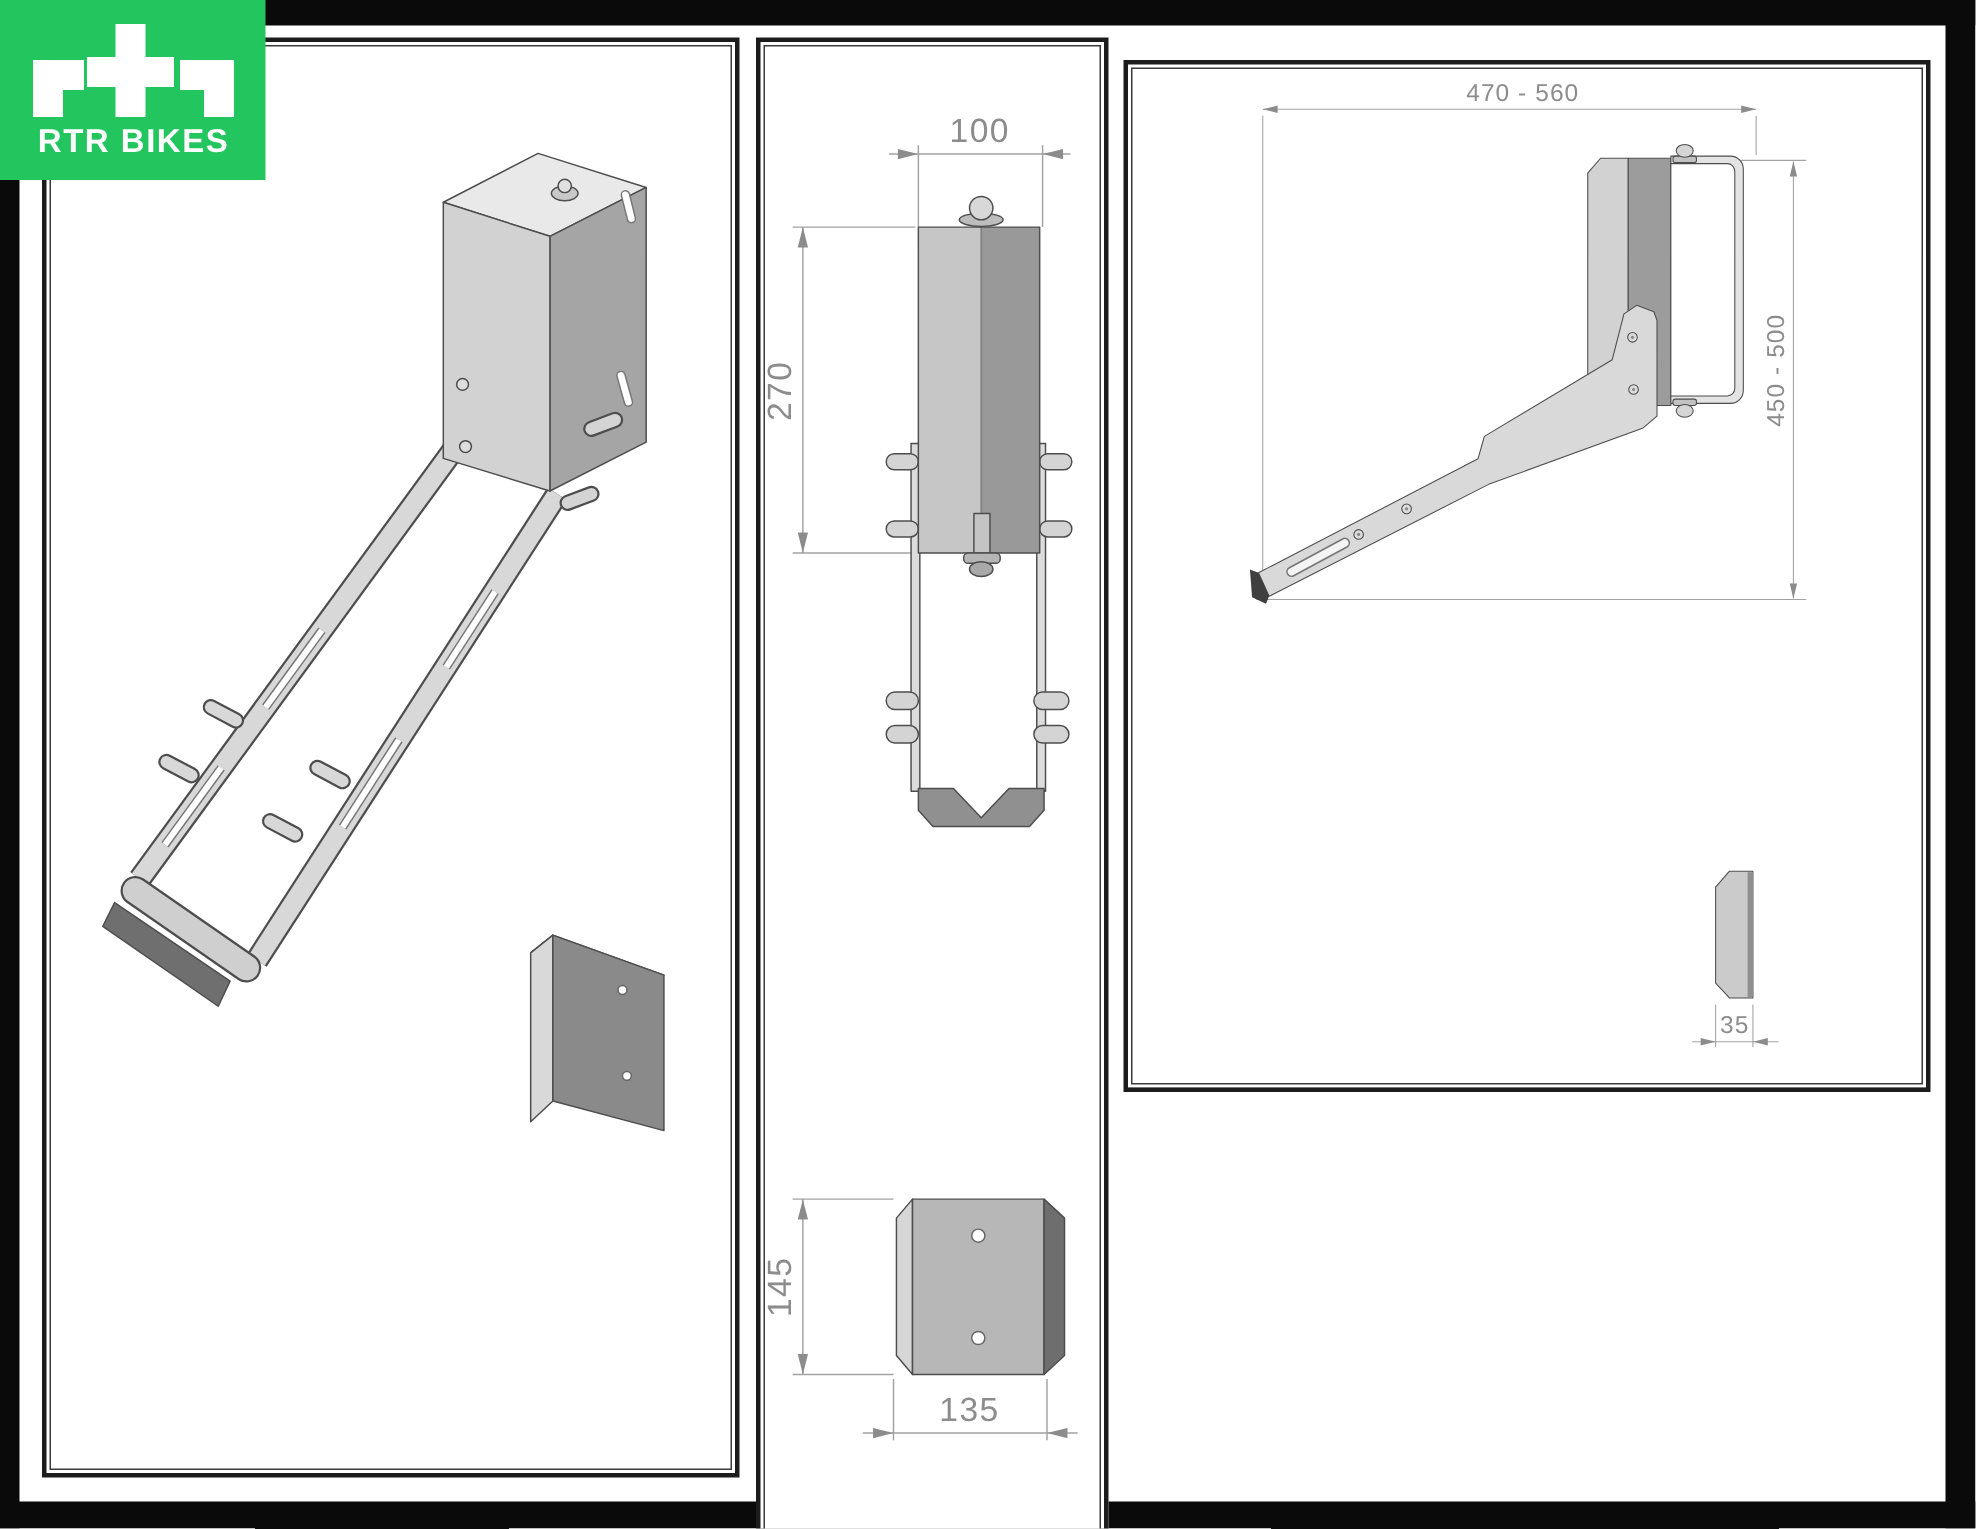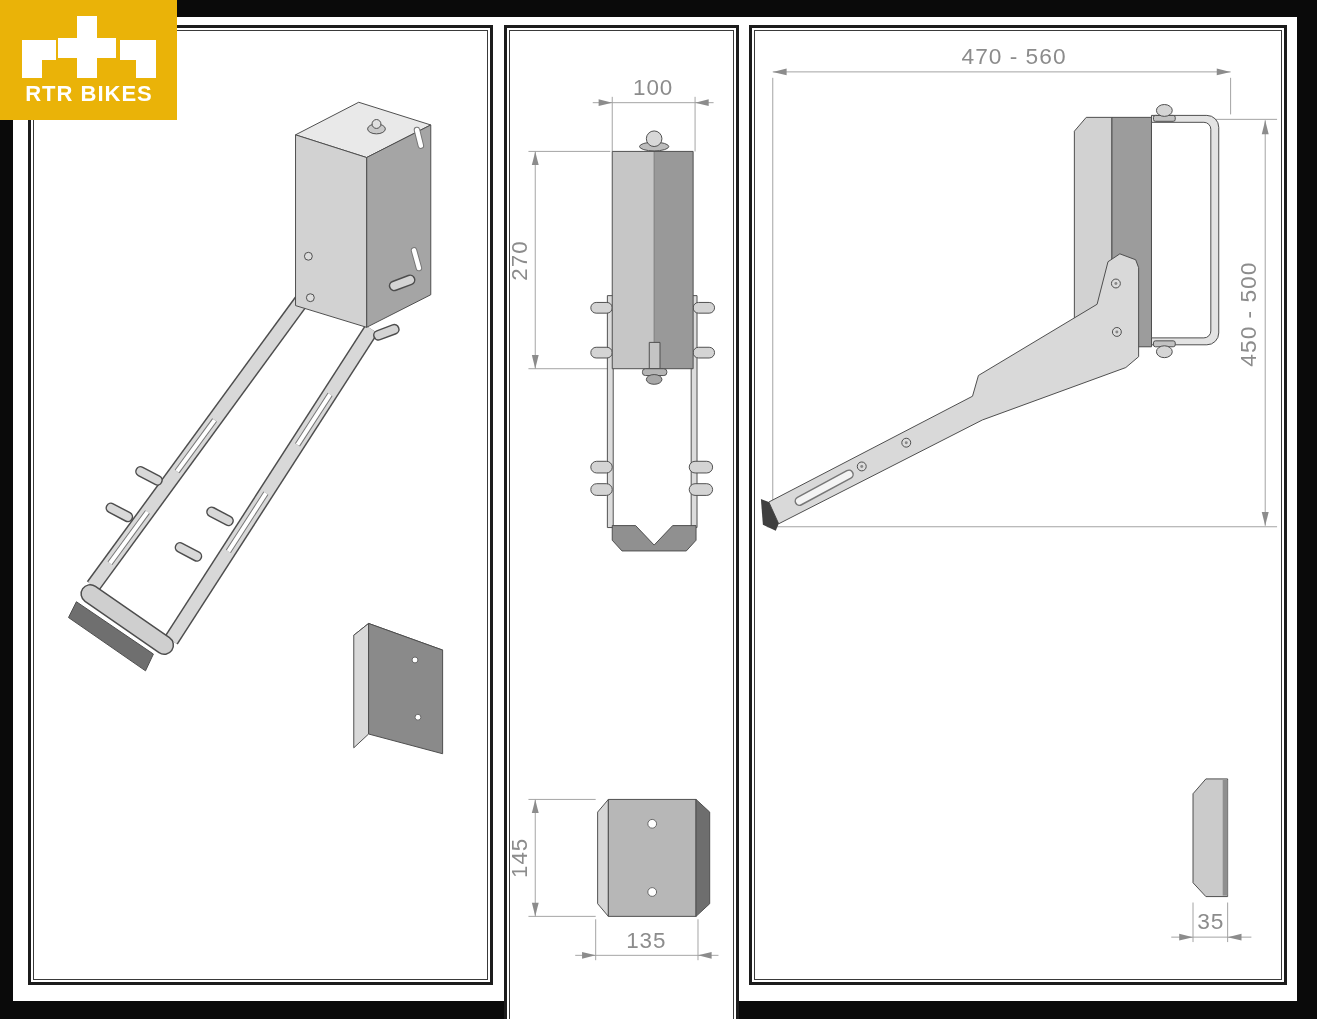--- a/index.html
+++ b/index.html
@@ -8,23 +8,23 @@
   .frame{position:absolute;background:#0a0a0a;}
   #frame-top{left:0;top:0;width:1317px;height:17px;}
   #frame-bottom{left:0;top:1001px;width:1317px;height:18px;}
   #frame-left{left:0;top:0;width:13px;height:1019px;}
   #frame-right{left:1297px;top:0;width:20px;height:1019px;}
   .panel{position:absolute;background:#fff;border:3px solid #1c1c1c;
          box-shadow:inset 0 0 0 2px #ffffff, inset 0 0 0 3px #3a3a3a;
          box-sizing:border-box;}
   #panel-iso{left:28px;top:25px;width:465px;height:960px;}
   #panel-front{left:504px;top:25px;width:235px;height:1009px;}
-  #panel-side{left:749px;top:25px;width:538px;height:960px;}
+  #panel-side{left:749px;top:40px;width:538px;height:688px;}
   .panel svg{position:absolute;left:0;top:0;width:100%;height:100%;}
-  #logo{position:absolute;left:0;top:0;width:177px;height:120px;background:#eab308;z-index:9;}
+  #logo{position:absolute;left:0;top:0;width:177px;height:120px;background:#22c55e;z-index:9;}
   .dimtxt{fill:#8c8c8c;font-size:23px;letter-spacing:1px;}
   .dimln{stroke:#a2a2a2;stroke-width:1;fill:none;}
   .arrow{fill:#8c8c8c;}
   .part{stroke:#4d4d4d;stroke-width:1;stroke-linejoin:round;}
 </style>
 </head>
 <body>
 
 <div class="frame" id="frame-top"></div>
 <div class="frame" id="frame-bottom"></div>

